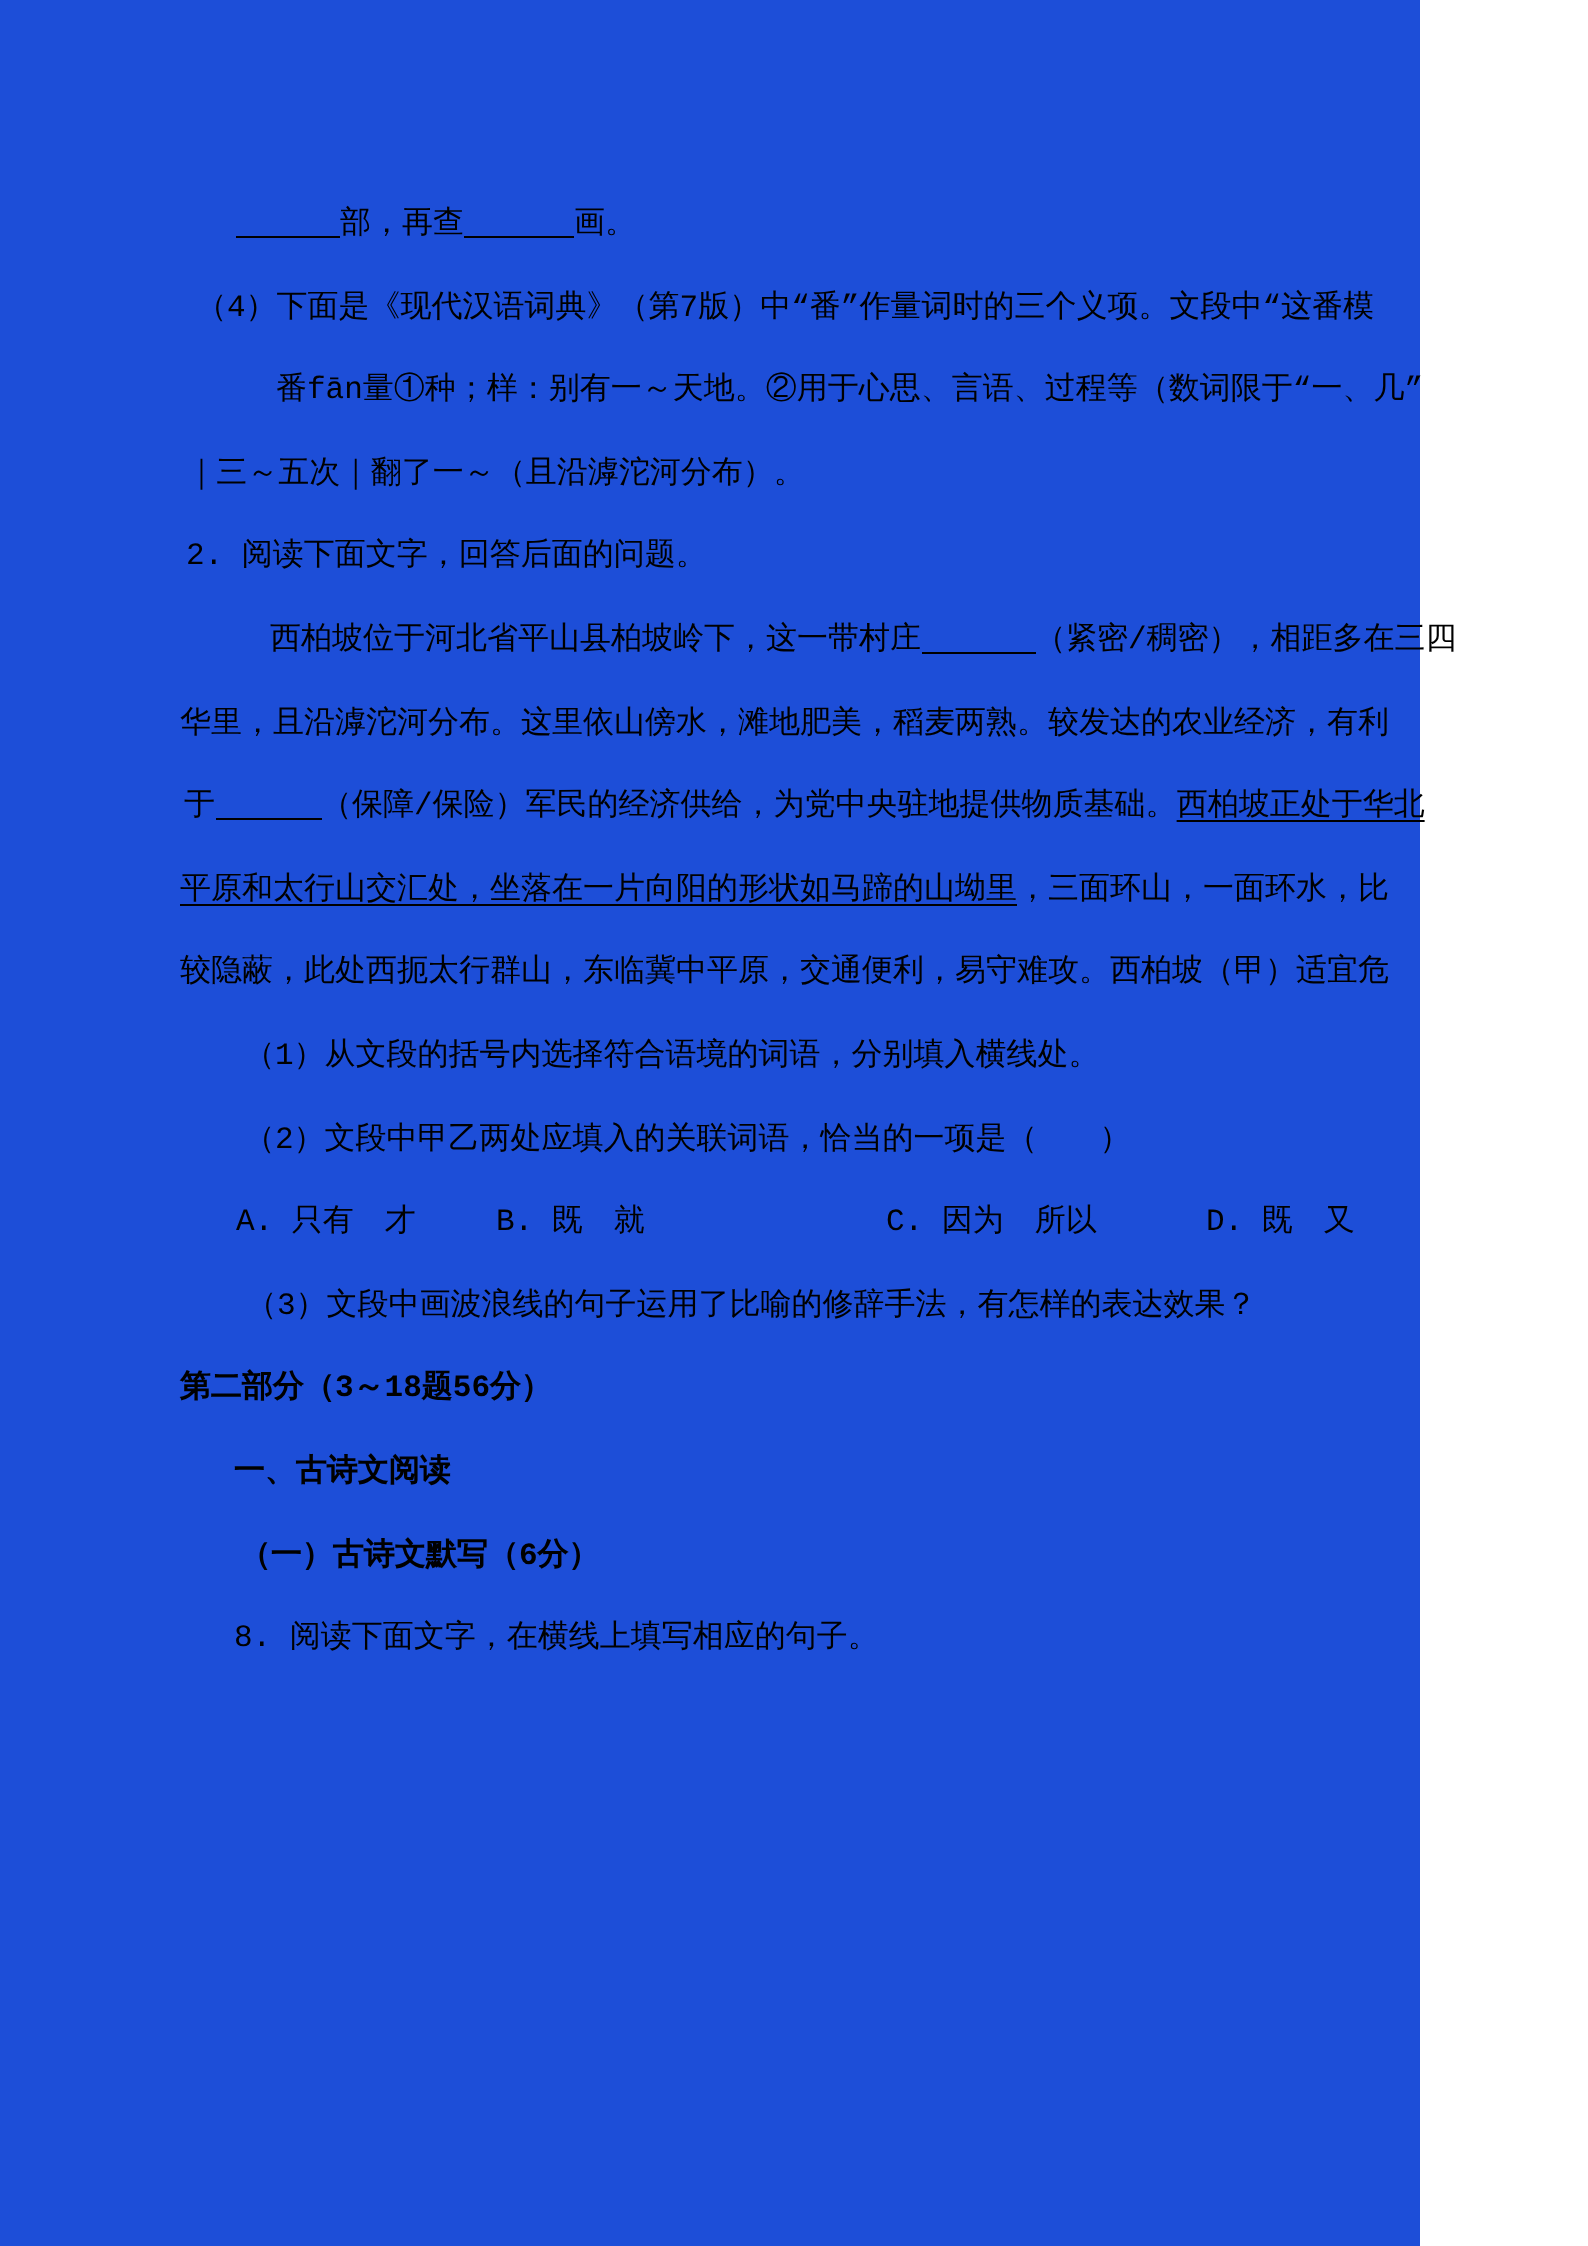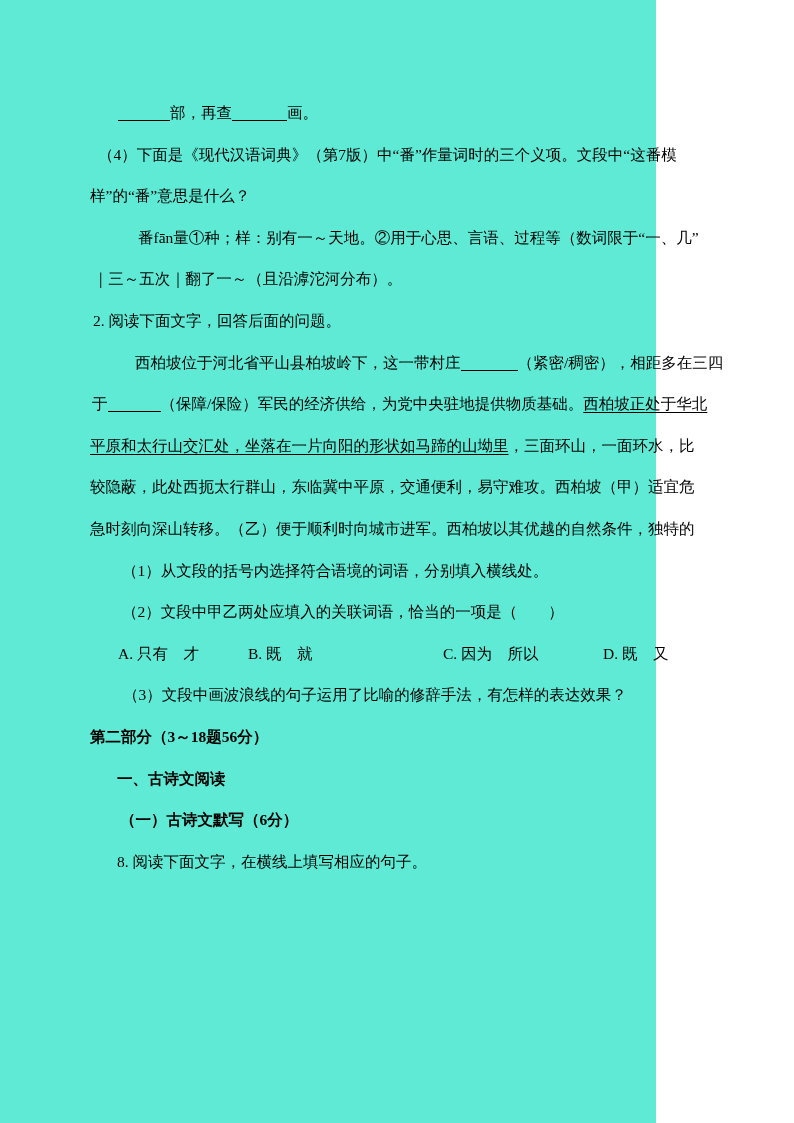--- a/index.html
+++ b/index.html
@@ -5,24 +5,24 @@
   html, body {
     margin: 0;
     padding: 0;
     width: 794px;
     height: 1123px;
     background: #ffffff;
     overflow: hidden;
   }
   .page {
     position: relative;
-    width: 656px;
+    width: 710px;
     height: 1123px;
-    background: #5eead4;
-    font-family: Liberation Serif, serif;
+    background: #1d4ed8;
+    font-family: Liberation Mono, monospace;
     color: #000000;
   }
   .text-block {
     position: absolute;
     left: 90px;
     top: 92px;
     width: 620px;
   }
   .line {
     height: 41.6px;
@@ -47,29 +47,28 @@
   .options { position: relative; }
   .option { position: absolute; top: 0; white-space: pre; }
 </style>
 </head>
 <body>
 
 <div class="page">
   <div class="text-block">
       <div class="line" style="padding-left: 28px;"><span class="blank" style="width: 52px;"></span><span class="">部，再查</span><span class="blank" style="width: 55px;"></span><span class="">画。</span></div>
       <div class="line" style="padding-left: 8px;"><span class="">（4）下面是《现代汉语词典》（第7版）中“番”作量词时的三个义项。文段中“这番模</span></div>
-      <div class="line"><span class="">样”的“番”意思是什么？</span></div>
       <div class="line" style="padding-left: 48px;"><span class="">番fān量①种；样：别有一～天地。②用于心思、言语、过程等（数词限于“一、几”</span></div>
       <div class="line" style="padding-left: 3px;"><span class="">｜三～五次｜翻了一～（且沿滹沱河分布）。</span></div>
       <div class="line" style="padding-left: 3px;"><span class="">2. 阅读下面文字，回答后面的问题。</span></div>
       <div class="line" style="padding-left: 45px;"><span class="">西柏坡位于河北省平山县柏坡岭下，这一带村庄</span><span class="blank" style="width: 57px;"></span><span class="">（紧密/稠密），相距多在三四</span></div>
+      <div class="line"><span class="">华里，且沿滹沱河分布。这里依山傍水，滩地肥美，稻麦两熟。较发达的农业经济，有利</span></div>
       <div class="line" style="padding-left: 2px;"><span class="">于</span><span class="blank" style="width: 53px;"></span><span class="">（保障/保险）军民的经济供给，为党中央驻地提供物质基础。</span><span class="u">西柏坡正处于华北</span></div>
       <div class="line"><span class="u">平原和太行山交汇处，坐落在一片向阳的形状如马蹄的山坳里</span><span class="">，三面环山，一面环水，比</span></div>
       <div class="line"><span class="">较隐蔽，此处西扼太行群山，东临冀中平原，交通便利，易守难攻。西柏坡（甲）适宜危</span></div>
-      <div class="line"><span class="">急时刻向深山转移。（乙）便于顺利时向城市进军。西柏坡以其优越的自然条件，独特的</span></div>
       <div class="line" style="padding-left: 32px;"><span class="">（1）从文段的括号内选择符合语境的词语，分别填入横线处。</span></div>
       <div class="line" style="padding-left: 32px;"><span class="">（2）文段中甲乙两处应填入的关联词语，恰当的一项是（　　）</span></div>
       <div class="line options">
         <span class="option" style="left: 28px;">A. 只有　才</span>
         <span class="option" style="left: 158px; text-align: center;">B. 既　就</span>
         <span class="option" style="left: 353px;">C. 因为　所以</span>
         <span class="option" style="left: 513px;">D. 既　又</span>
       </div>
       <div class="line" style="padding-left: 33px;"><span class="">（3）文段中画波浪线的句子运用了比喻的修辞手法，有怎样的表达效果？</span></div>
       <div class="line bold center"><span class="">第二部分（3～18题56分）</span></div>

